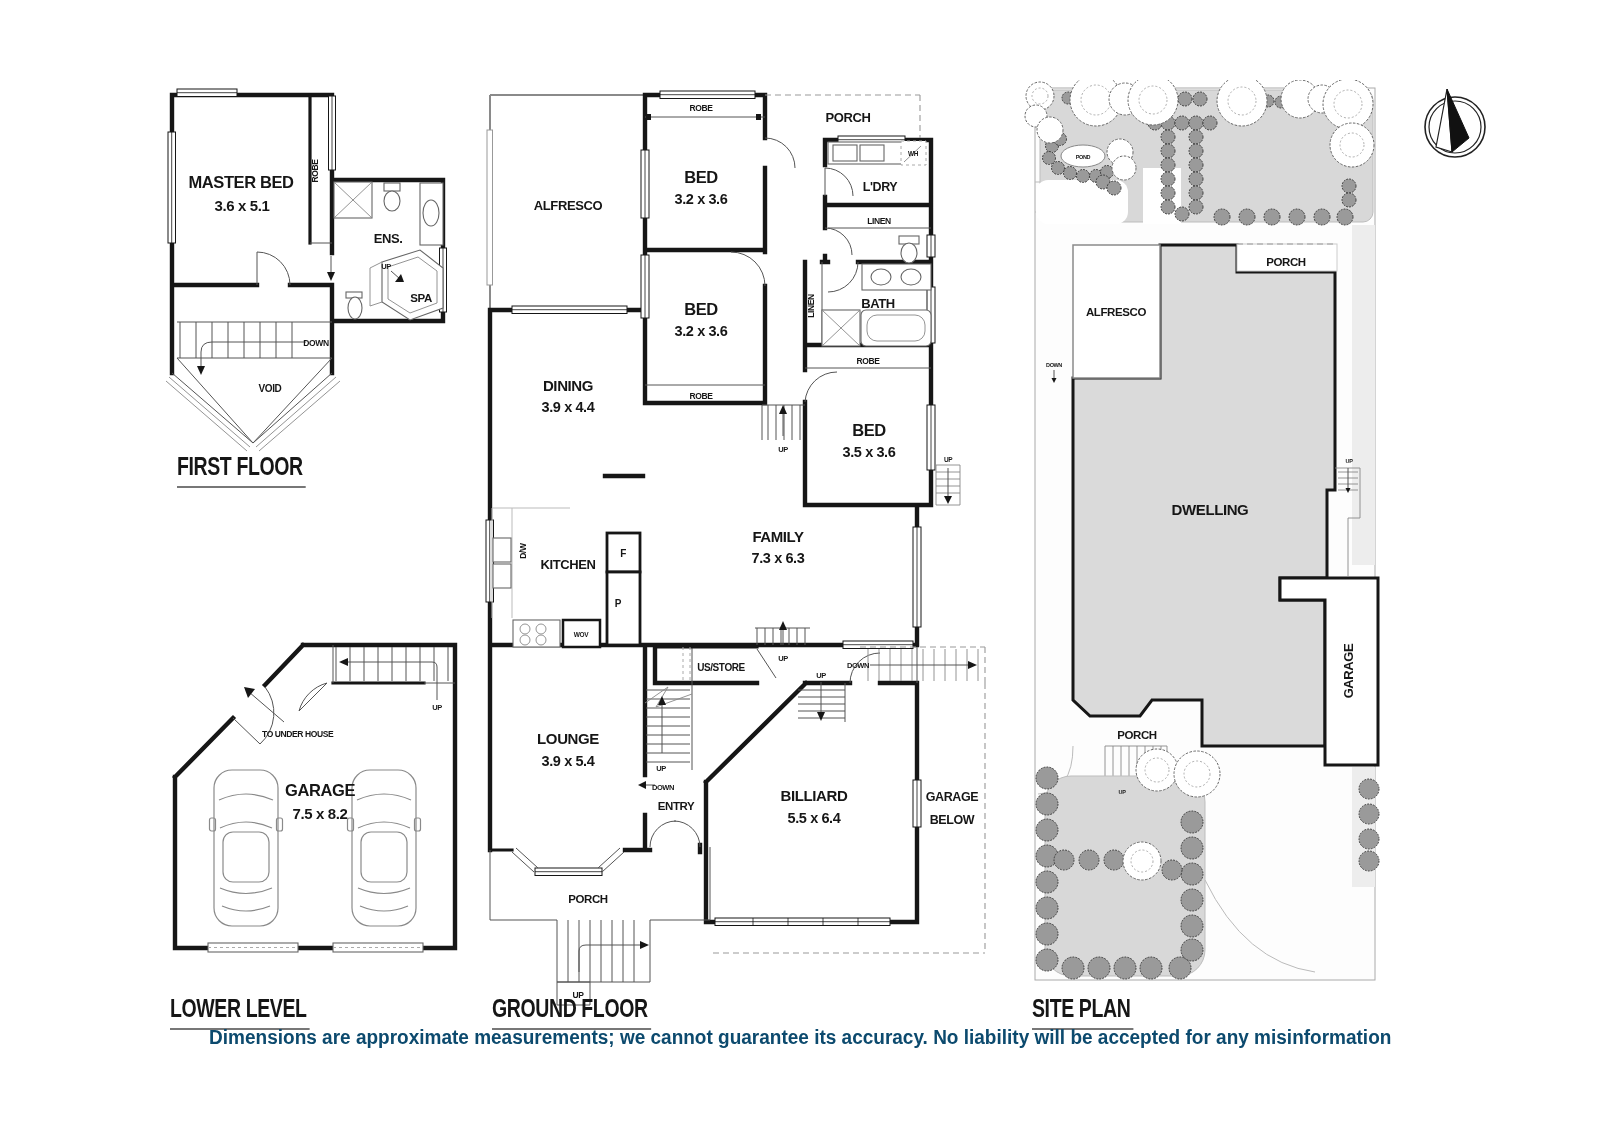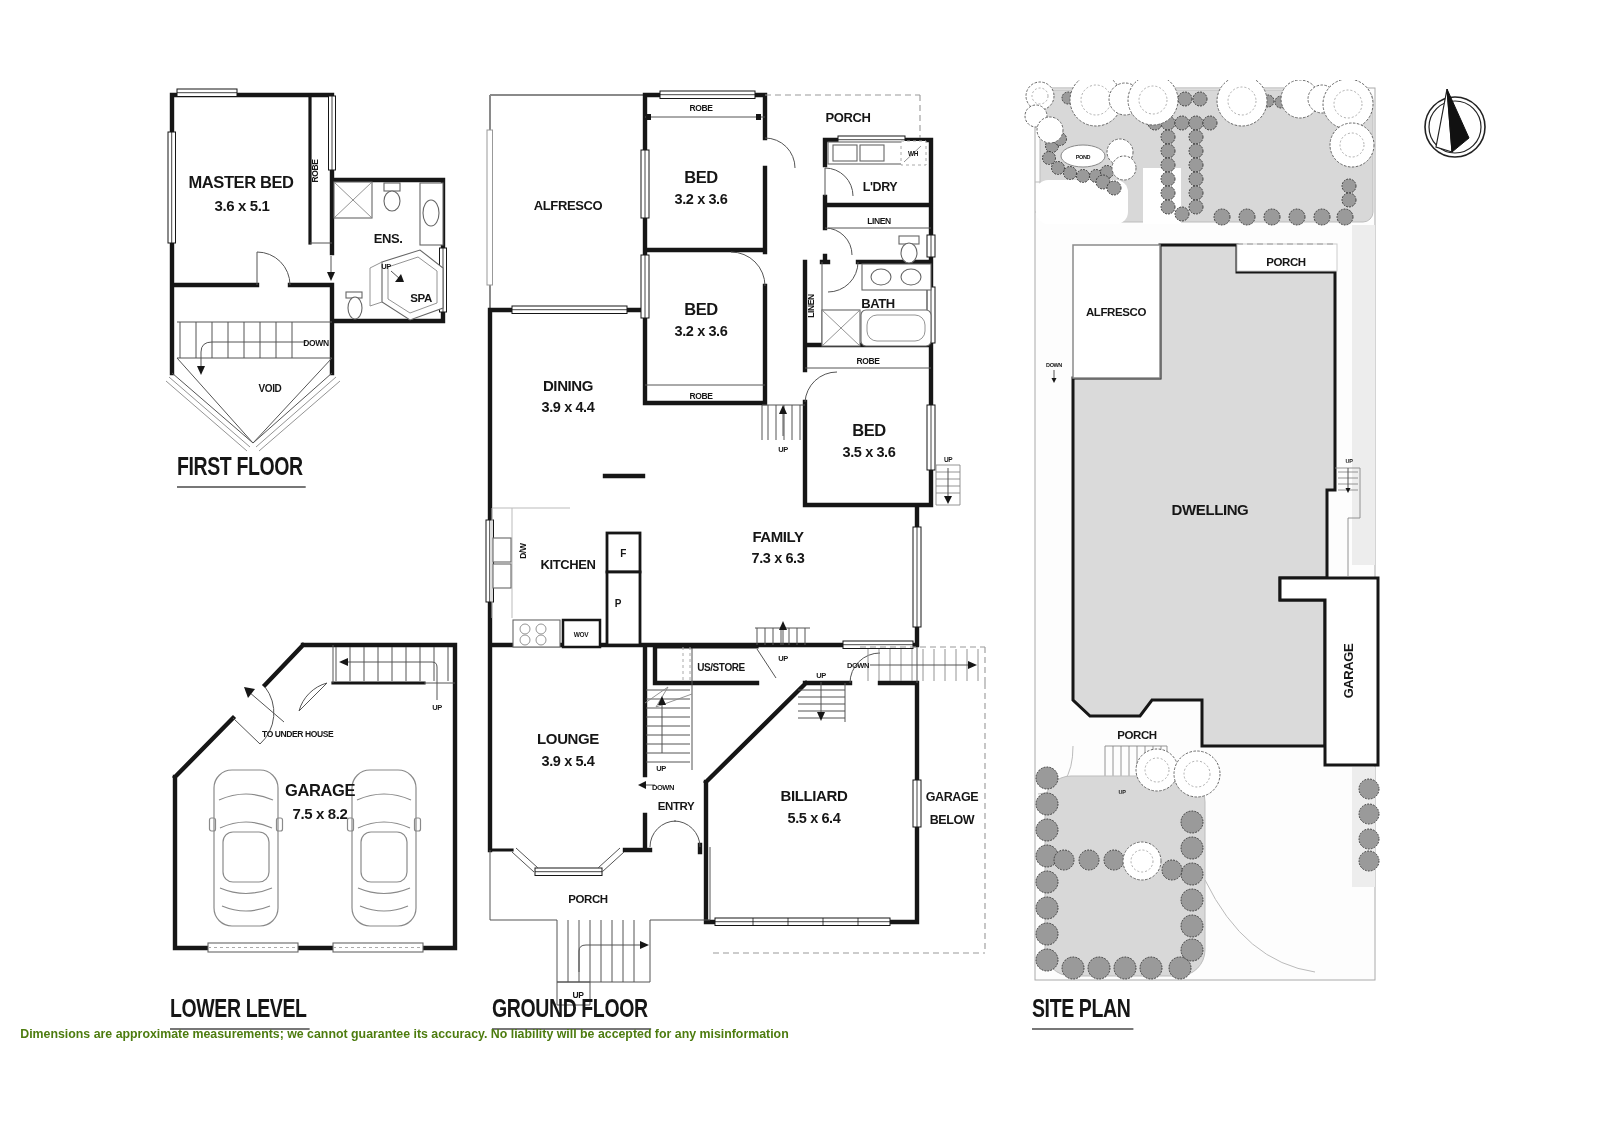--- a/index.html
+++ b/index.html
@@ -25,22 +25,22 @@
   .ah{fill:#161616;stroke:none}
   .tree{fill:#fff;stroke:#666;stroke-width:1;stroke-dasharray:2.5 1.5}
   .treein{fill:none;stroke:#999;stroke-width:0.8;stroke-dasharray:2 2}
   .shrub{fill:#9a9a9a;stroke:#3c3c3c;stroke-width:1;stroke-dasharray:1.8 1.2}
   .gbed{fill:#d8d8d8;stroke:#bdbdbd;stroke-width:1}
   .dwell{fill:#dadada;stroke:#161616;stroke-width:3}
   .white{fill:#fff;stroke:none}
   .title{position:absolute;font-size:25px;font-weight:700;color:#161616;letter-spacing:-0.5px;
          transform:scaleX(0.78);transform-origin:left bottom;border-bottom:2px solid #777;
          padding:0 4px 5px 0;white-space:nowrap;}
-  .disclaimer{position:absolute;left:0;right:0;top:1026px;font-size:13px;
-         font-weight:700;color:#4d7c0f;}
+  .disclaimer{position:absolute;left:0;right:0;top:1026px;text-align:center;font-size:20px;
+         font-weight:700;color:#0c4a6e;}
   .disclaimer span{display:inline-block;transform:scaleX(0.95);}
 </style>
 </head>
 <body>
 
 <div class="canvas">
 
   <svg class="plan" style="left:160px;top:55px" width="300" height="440" viewBox="160 55 300 440">
     <g>
       <path class="w4" d="M172,95 H332 M172,95 V373 M332,95 V253 M332,285 V373

